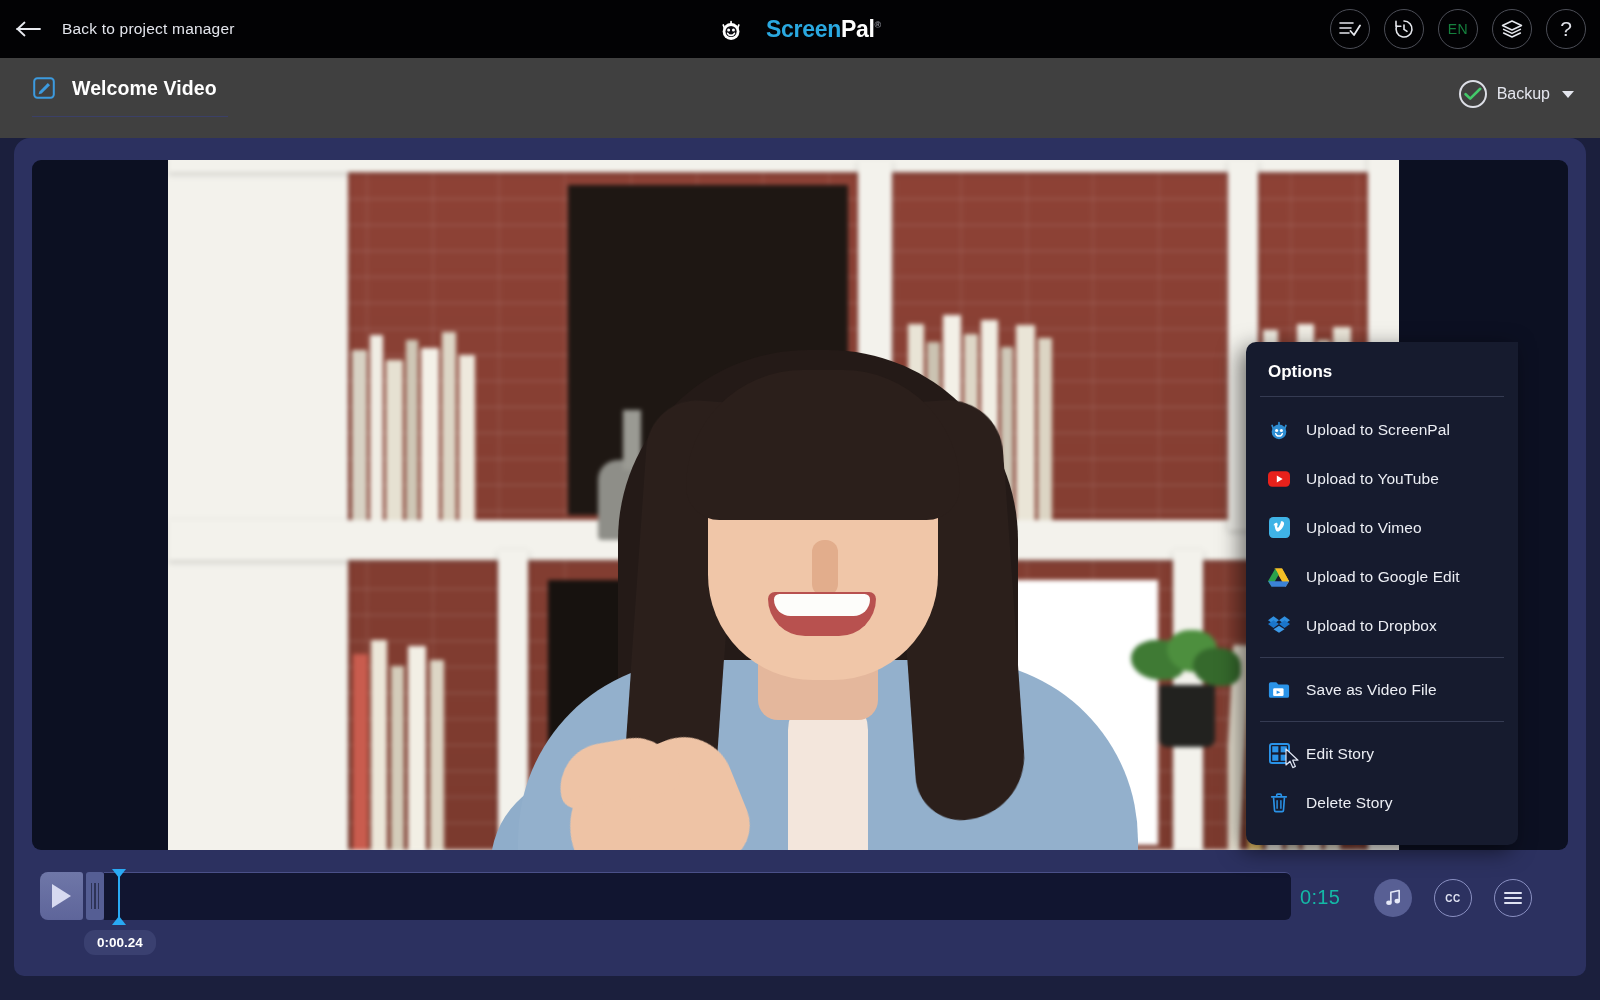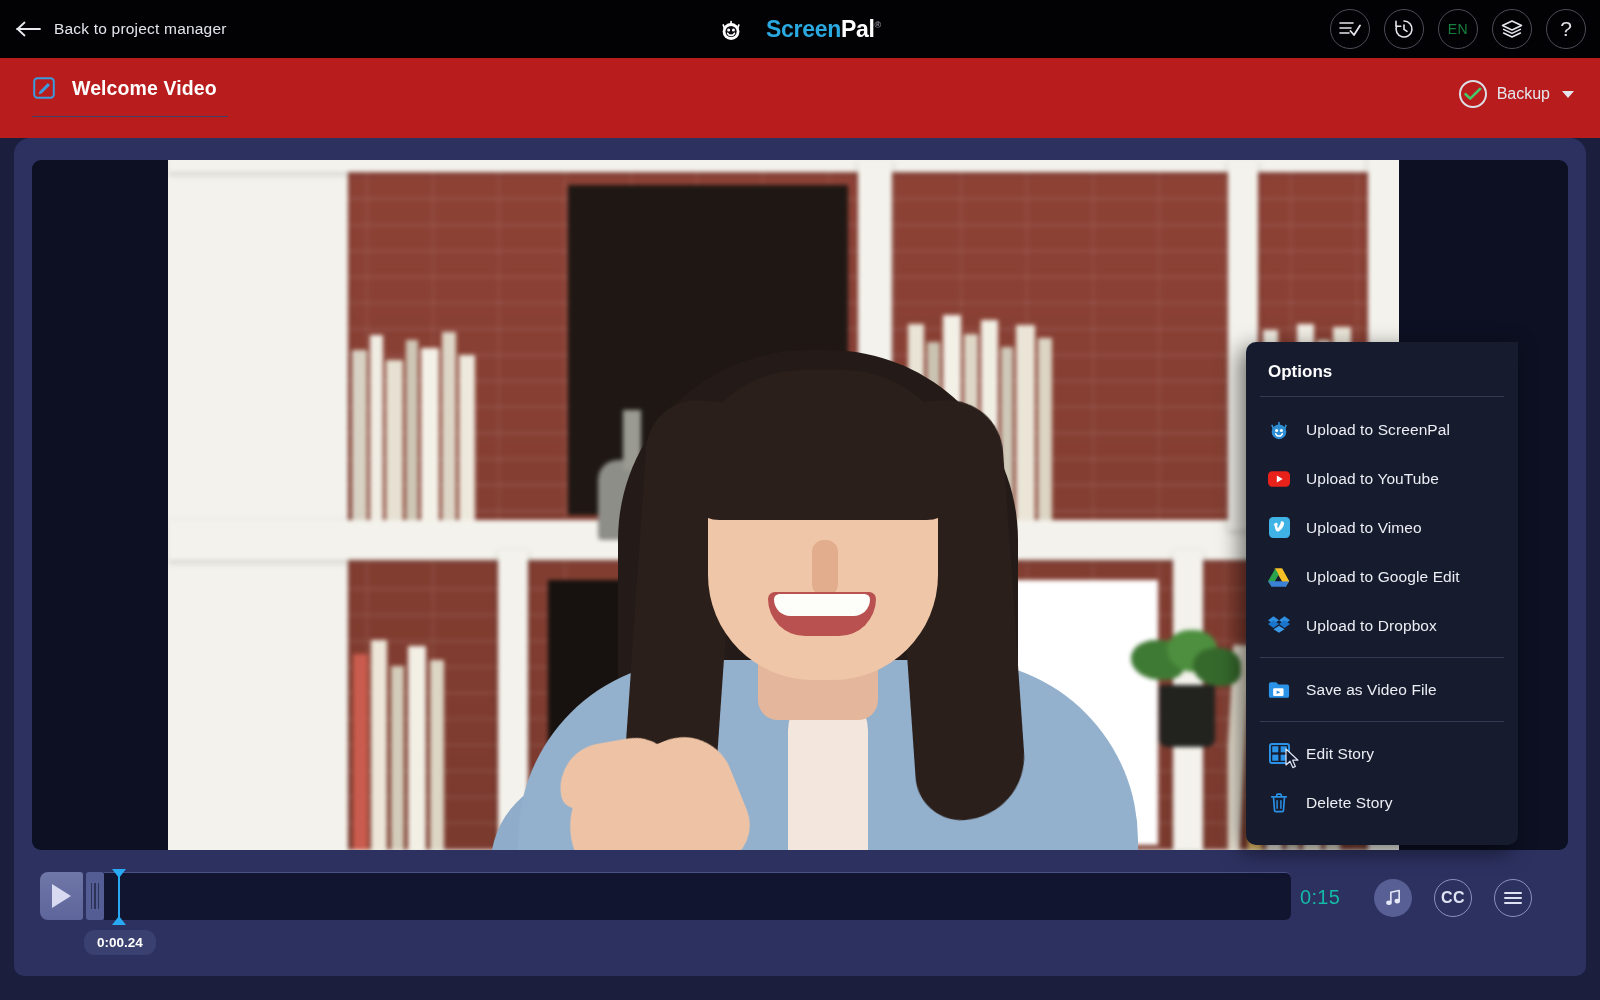--- a/index.html
+++ b/index.html
@@ -10,21 +10,21 @@
     overflow: hidden;
   }
 
   
   .topbar {
     position: absolute; left: 0; top: 0; width: 1600px; height: 58px;
     background: #020204;
     display: flex; align-items: center;
   }
   .back-btn {
-    display: flex; align-items: center; gap: 12px;
+    display: flex; align-items: center; gap: 20px;
     margin-left: 16px; cursor: pointer;
   }
   .back-arrow { width: 26px; height: 18px; position: relative; }
   .back-arrow svg { display:block; }
   .back-label {
     color: #e3e5ec; font-size: 15.5px; letter-spacing: .2px;
   }
   .brand {
     position: absolute; left: 50%; top: 50%;
     transform: translate(-50%, -50%);
@@ -46,21 +46,21 @@
     border: 1.4px solid #4c4e57;
     display: flex; align-items: center; justify-content: center;
     color: #e6e8ee; cursor: pointer;
   }
   .ticon.lang { font-size: 14px; letter-spacing: .5px; color:#15803d;}
   .ticon.help { font-size: 21px; font-weight: 400; color:#dfe1e8; }
 
   
   .subheader {
     position: absolute; left: 0; top: 58px; width: 1600px; height: 80px;
-    background: #b91c1c;
+    background: #404040;
   }
   .project-title {
     position: absolute; left: 32px; top: 18px;
     display: flex; align-items: center; gap: 16px;
     padding-bottom: 16px;
     border-bottom: 1.5px solid #3b4068;
     width: 196px;
     cursor: pointer;
   }
   .edit-sq { width: 24px; height: 24px; }
@@ -253,21 +253,21 @@
   .duration {
     position:absolute; left:1300px; top:24px;
     color:#14b8a6; font-size:20px; letter-spacing:.3px;
   }
   .rbtn {
     position:absolute; top:17px; width:38px; height:38px; border-radius:50%;
     display:flex; align-items:center; justify-content:center; cursor:pointer;
     border:1.4px solid #8a90c2; color:#dfe2f2;
   }
   .rbtn.filled { background:#585f94; border-color:transparent; }
-  .rbtn.cc { font-size:16px; font-weight:bold; letter-spacing:.5px;}
+  .rbtn.cc { font-size:10px; font-weight:bold; letter-spacing:.5px;}
   .hamb i { display:block; width:18px; height:2px; background:#dfe2f2; margin:2.6px 0; border-radius:2px;}
 </style>
 </head>
 <body>
 
 <div class="topbar">
   <div class="back-btn">
     <span class="back-arrow">
       <svg width="26" height="18" viewBox="0 0 26 18">
         <path d="M1 9 H24" stroke="#e8eaf0" stroke-width="1.8" fill="none" stroke-linecap="round"></path>

